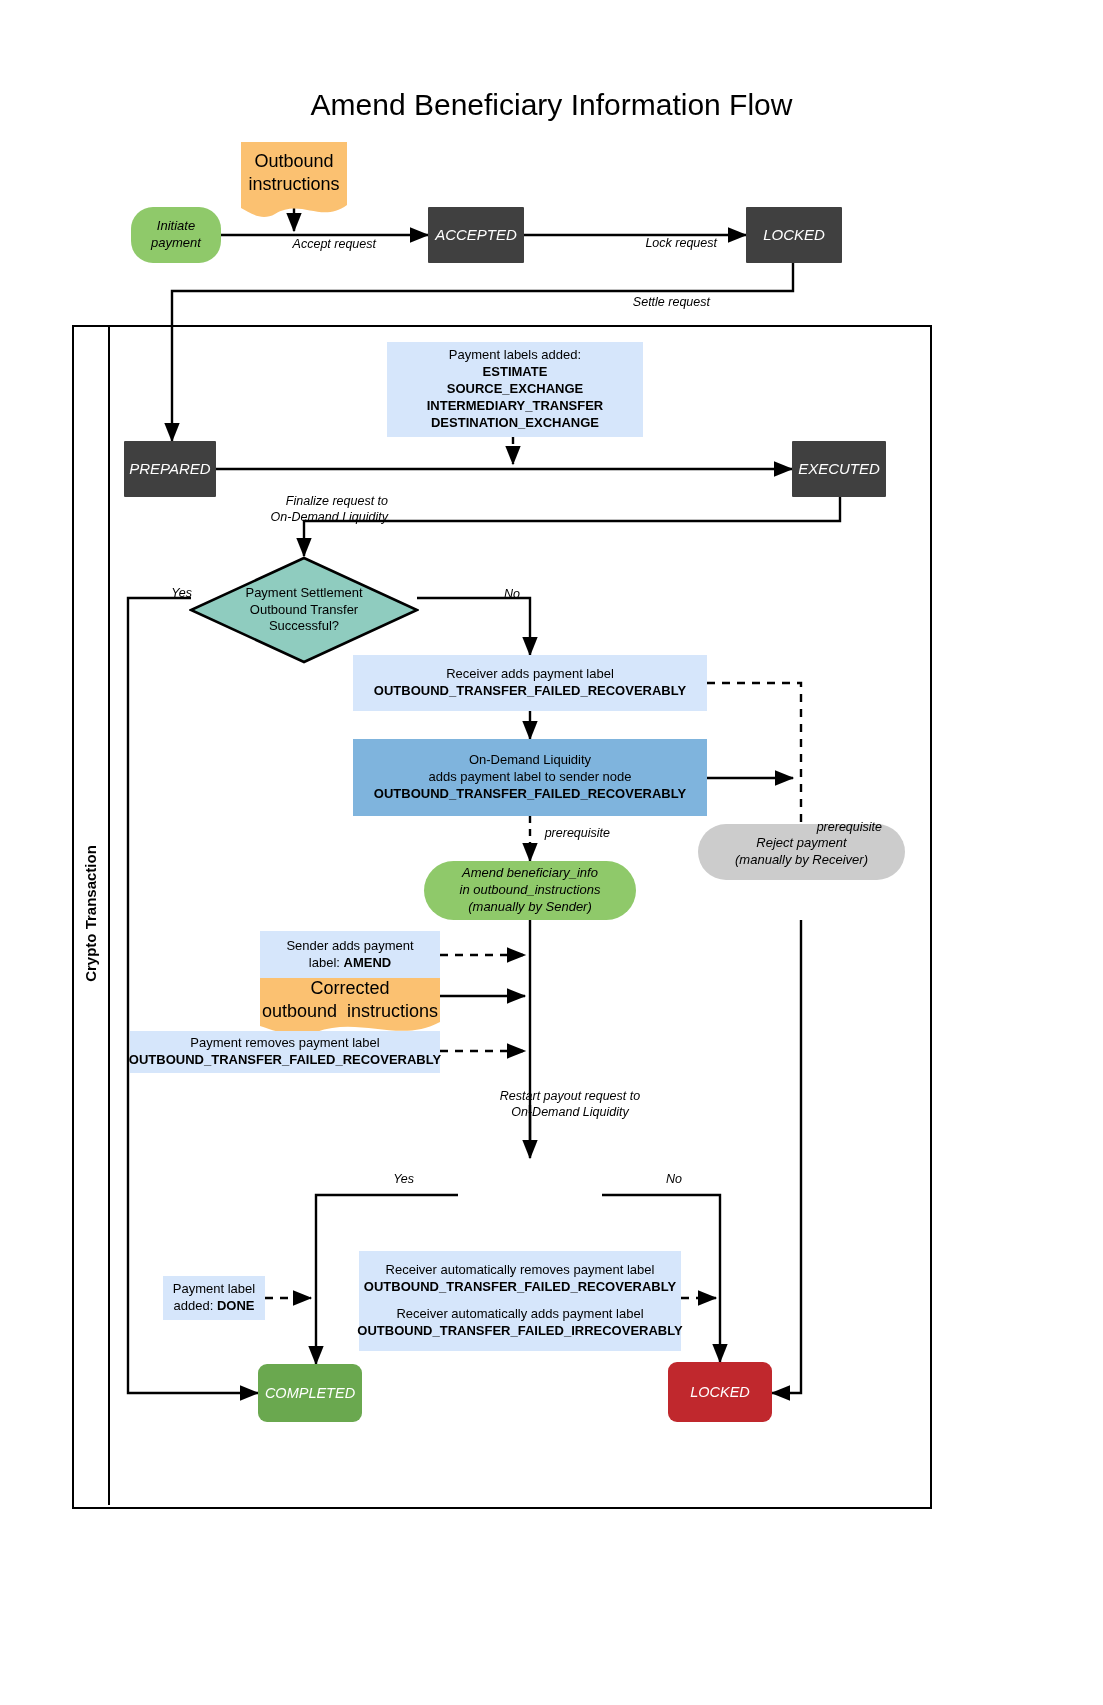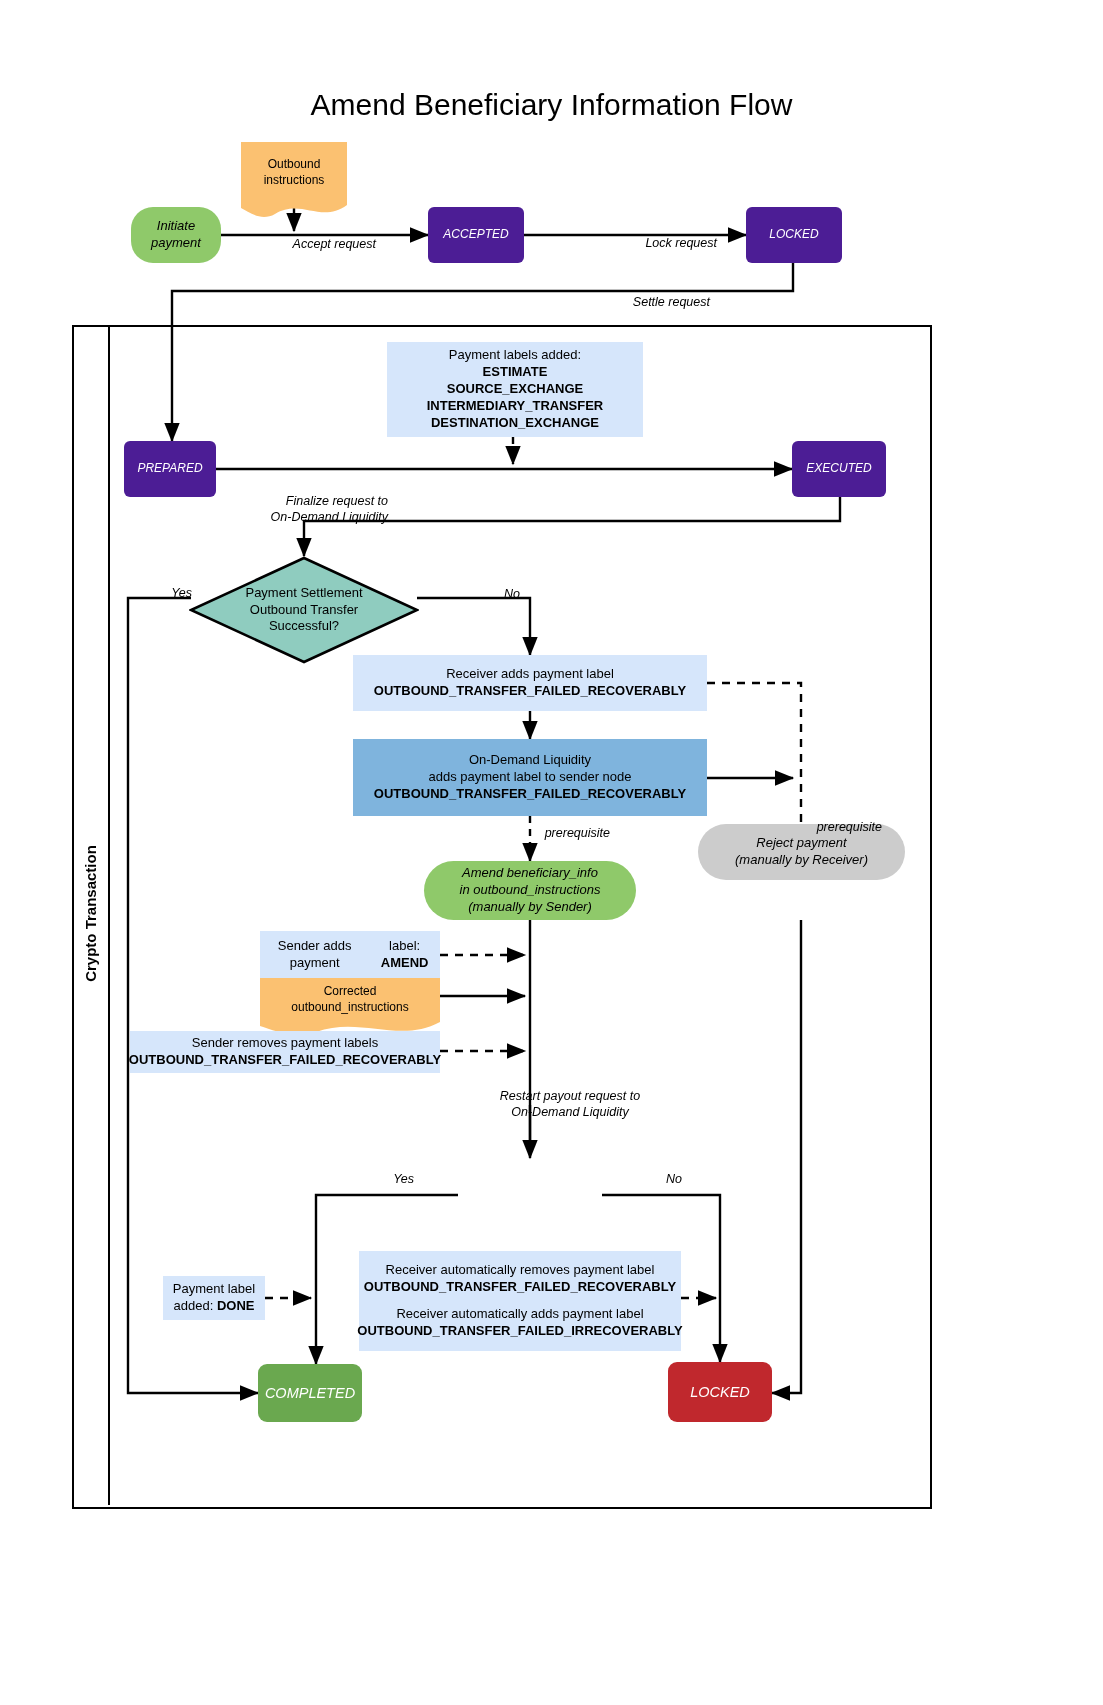--- a/index.html
+++ b/index.html
@@ -5,28 +5,28 @@
   html,body{margin:0;padding:0;background:#ffffff;}
   body{width:1103px;height:1705px;position:relative;
        font-family:"Liberation Sans","DejaVu Sans",sans-serif;color:#000;}
   #stage{position:absolute;left:0;top:0;width:1103px;height:1705px;overflow:hidden;}
   svg#wires{position:absolute;left:0;top:0;width:1103px;height:1705px;pointer-events:none;}
 
   .node{position:absolute;box-sizing:border-box;display:flex;align-items:center;
         justify-content:center;text-align:center;line-height:1.30;}
   .t-title{position:absolute;width:100%;text-align:center;font-size:30px;}
 
-  .state{border-radius:6px;background:#4c1d95;color:#fff;font-style:italic;font-size:12px;}
+  .state{border-radius:1px;background:#404040;color:#fff;font-style:italic;font-size:15px;}
   .start{border-radius:22px;background:#8fc96a;color:#000;font-style:italic;font-size:13px;}
   .completed{border-radius:9px;background:#6aa84f;color:#fff;font-style:italic;font-size:14.5px;}
   .failed{border-radius:9px;background:#c0282d;color:#fff;font-style:italic;font-size:14.5px;}
 
   .note-lt{background:#d6e6fb;color:#000;font-size:13px;}
   .note-md{background:#7fb4dd;color:#000;font-size:13px;}
-  .doc{background:#fbc171;color:#000;font-size:12px;}
+  .doc{background:#fbc171;color:#000;font-size:18px;}
   .doc-wave{position:absolute;left:0;bottom:-14px;width:100%;height:16px;}
 
   .ellipse{border-radius:999px;font-style:italic;font-size:13px;}
   .e-green{background:#8fc96a;color:#000;}
   .e-grey{background:#cccccc;color:#000;}
 
   .diamond{position:absolute;}
   .diamond .dtext{position:absolute;left:0;top:0;width:100%;height:100%;
       display:flex;align-items:center;justify-content:center;text-align:center;
       font-size:13px;line-height:1.28;color:#000;}
@@ -168,37 +168,37 @@
     <span style="white-space:pre-line;">Amend beneficiary_info
 in outbound_instructions
 (manually by Sender)</span>
   </div>
 
   <div class="node ellipse e-grey" style="left:698px;top:824px;width:207px;height:56px;">
     <span style="white-space:pre-line;">Reject payment
 (manually by Receiver)</span>
   </div>
 
-  <div class="node note-lt" style="left:260px;top:931px;width:180px;height:47px;flex-direction:row;">
+  <div class="node note-lt" style="left:260px;top:931px;width:180px;height:47px;flex-direction:column;">
     <span>Sender adds payment</span>
     <span>
       <span>label: </span><b>AMEND</b>
     </span>
   </div>
 
   <div class="node doc" style="left:260px;top:978px;width:180px;height:44px;">
     <span style="white-space:pre-line;">Corrected
 outbound_instructions</span>
     <svg class="doc-wave" viewBox="0 0 180 16" preserveAspectRatio="none">
       <path d="M0,0 L180,0 L180,2 C140,24 100,-4 56,12 C34,20 14,10 0,6 Z" fill="#fbc171"></path>
     </svg>
   </div>
 
   <div class="node note-lt" style="left:130px;top:1031px;width:310px;height:42px;flex-direction:column;">
-    <span>Sender removes payment labels</span>
+    <span>Payment removes payment label</span>
     <b>OUTBOUND_TRANSFER_FAILED_RECOVERABLY</b>
   </div>
 
 
   <div class="node note-lt" style="left:163px;top:1276px;width:102px;height:44px;flex-direction:column;">
     <span>Payment label</span>
     <span>
       <span>added: </span><b>DONE</b>
     </span>
   </div>

